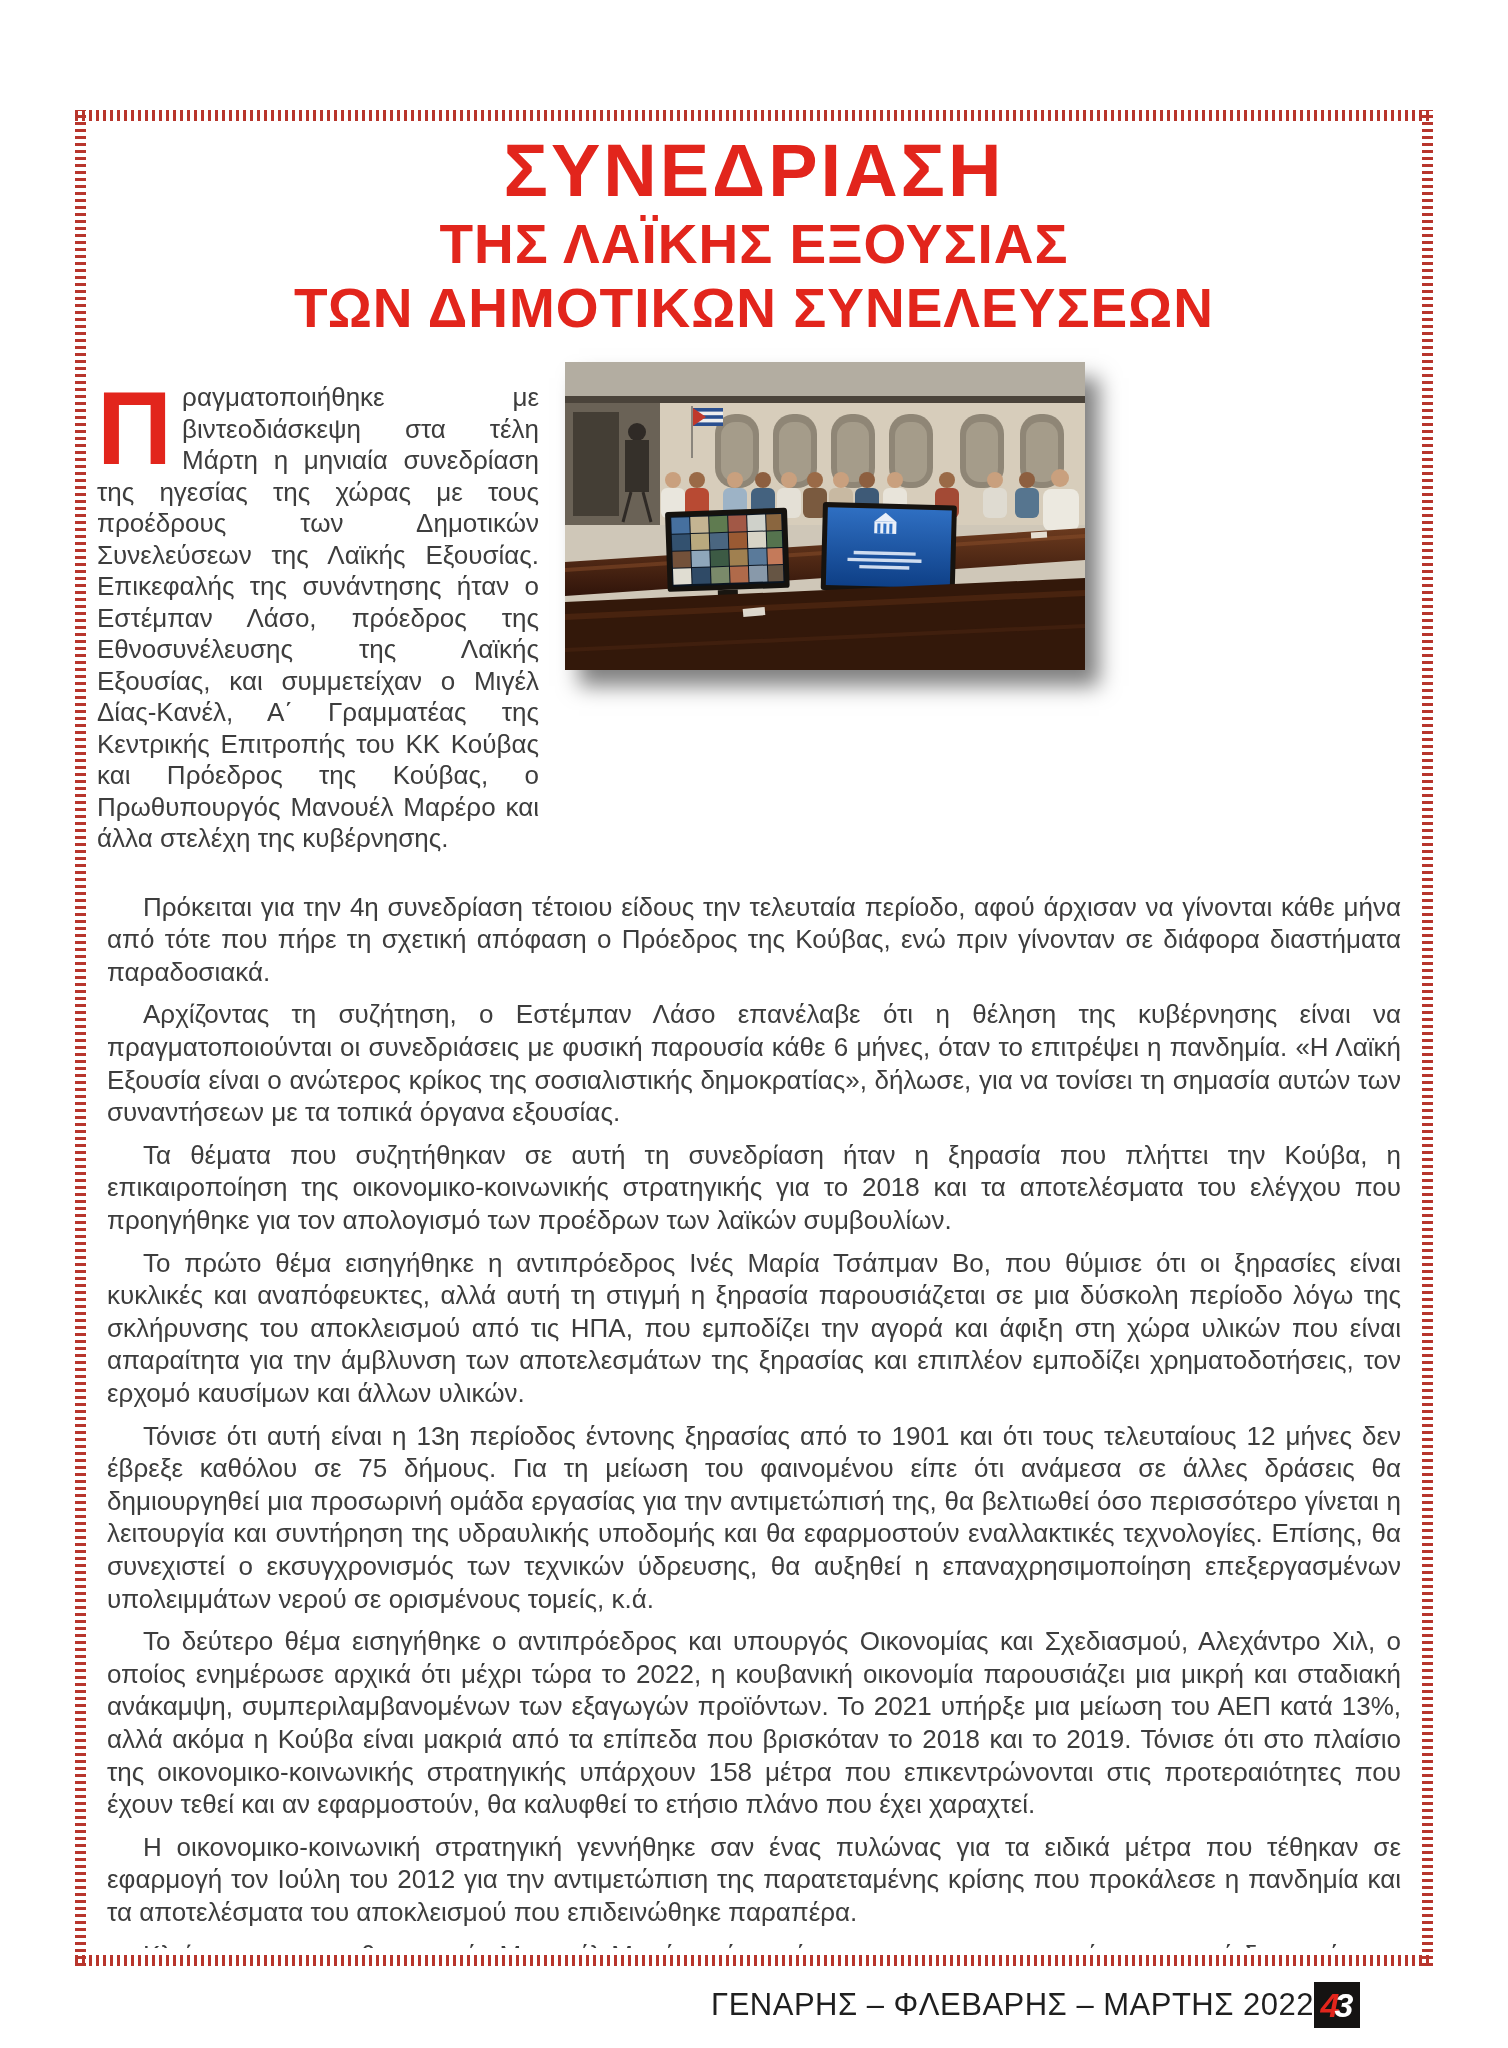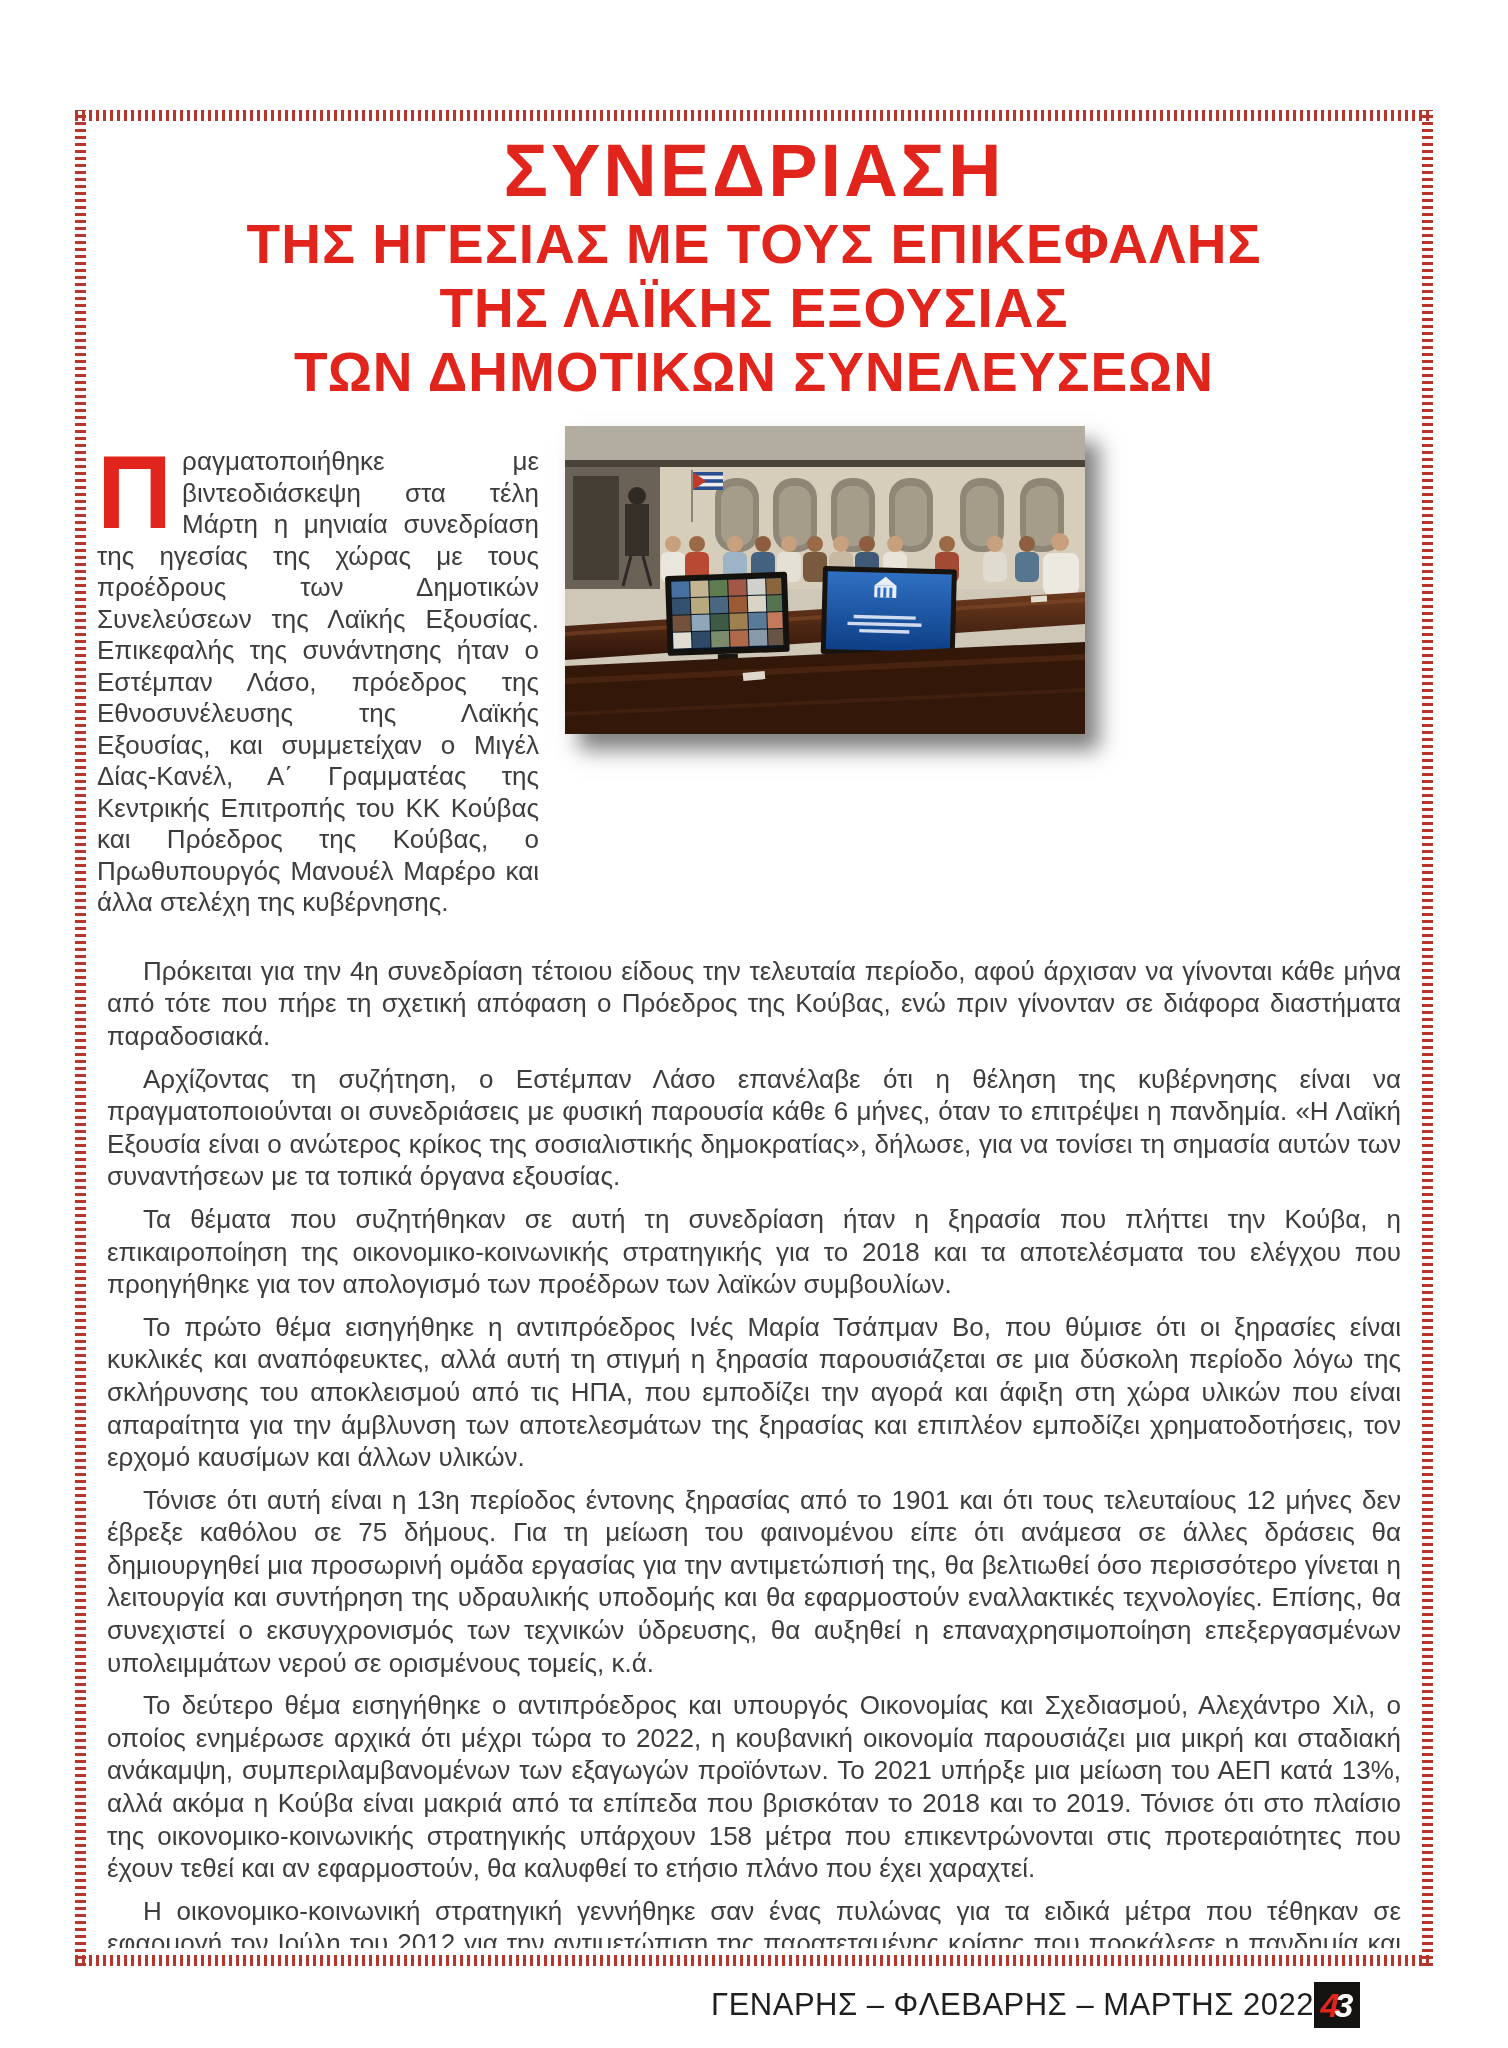--- a/index.html
+++ b/index.html
@@ -148,21 +148,20 @@
   <div class="frame">
     <div class="edge-h edge-top"></div>
     <div class="edge-h edge-bottom"></div>
     <div class="edge-v edge-left"></div>
     <div class="edge-v edge-right"></div>
 
     <div class="content">
 
       <header class="headline">
         <div class="t1">ΣΥΝΕΔΡΙΑΣΗ</div>
-        <div class="t2">ΤΗΣ ΗΓΕΣΙΑΣ ΜΕ ΤΟΥΣ ΕΠΙΚΕΦΑΛΗΣ</div>
         <div class="t2">ΤΗΣ ΛΑΪΚΗΣ ΕΞΟΥΣΙΑΣ</div>
         <div class="t2">ΤΩΝ ΔΗΜΟΤΙΚΩΝ ΣΥΝΕΛΕΥΣΕΩΝ</div>
       </header>
 
       <div class="lead-row">
         <p class="lead-text"><span class="dropcap">Π</span><span>ραγματοποιήθηκε με βιντεοδιάσκεψη στα τέλη Μάρτη η μηνιαία συνεδρίαση της ηγεσίας της χώρας με τους προέδρους των Δημοτικών Συνελεύσεων της Λαϊκής Εξουσίας. Επικεφαλής της συνάντησης ήταν ο Εστέμπαν Λάσο, πρόεδρος της Εθνοσυνέλευσης της Λαϊκής Εξουσίας, και συμμετείχαν ο Μιγέλ Δίας-Κανέλ, Α΄ Γραμματέας της Κεντρικής Επιτροπής του ΚΚ Κούβας και Πρόεδρος της Κούβας, ο Πρωθυπουργός Μανουέλ Μαρέρο και άλλα στελέχη της κυβέρνησης.</span></p>
 
         <figure class="photo">
           <svg viewBox="0 0 520 308" preserveAspectRatio="none">
             <defs>

